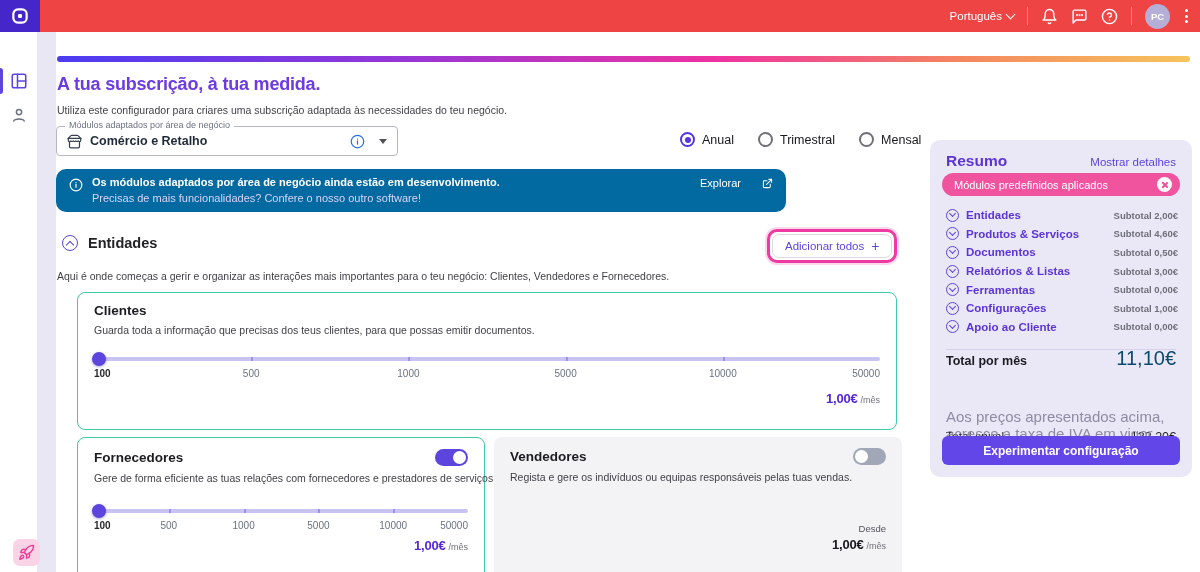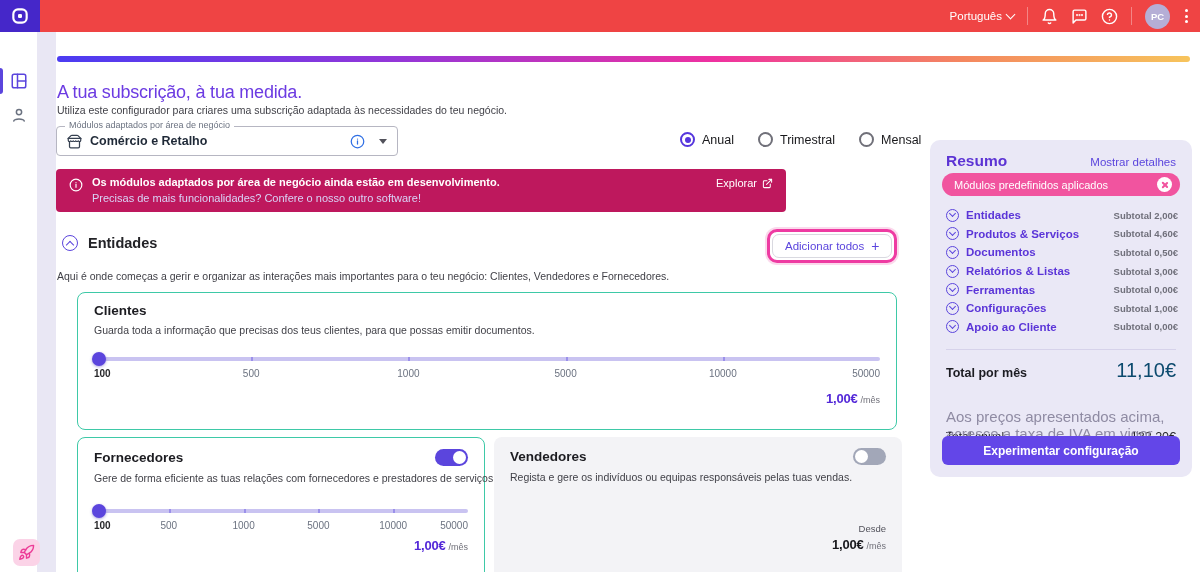--- a/index.html
+++ b/index.html
@@ -30,44 +30,44 @@
   .side-item svg { width:18px; height:18px; }
   .side-item.active { color:#5b45dd; }
   .side-item.idle { color:#6b7280; }
   .rocket-btn { position:absolute; left:13px; top:507px; width:27px; height:27px; border-radius:7px; background:#fbd3e7; display:flex; align-items:center; justify-content:center; cursor:pointer; }
   .rocket-btn svg { width:17px; height:17px; color:#ec3c97; }
 
   
   .main { position:absolute; left:56px; top:32px; width:1144px; height:540px; background:#fff; }
   .grad-bar { position:absolute; left:1px; top:24px; width:1133px; height:6px; border-radius:3px;
     background:linear-gradient(90deg,#4b3cf2 0%,#9436d8 30%,#ef31a0 58%,#f4875f 80%,#f7c45c 100%); }
-  .h1 { position:absolute; left:1px; top:42px; font-size:18px; font-weight:normal; color:#6c3be2; letter-spacing:-.2px;margin-top:8px; }
+  .h1 { position:absolute; left:1px; top:42px; font-size:18px; font-weight:bold; color:#6c3be2; letter-spacing:-.2px; }
   .subtitle { position:absolute; left:1px; top:72px; font-size:10.5px; color:#3f3f46; }
 
   
   .select-field { position:absolute; left:0; top:94px; width:342px; height:30px; border:1px solid #b6b6c2; border-radius:4px; background:#fff; display:flex; align-items:center; padding:0 10px; gap:8px; cursor:pointer; }
   .select-field .flabel { position:absolute; left:8px; top:-7px; background:#fff; padding:0 4px; font-size:9px; color:#6b7280; }
   .select-field .sval { font-size:12.5px; font-weight:bold; color:#1f2937; flex:1; }
   .store-ic { width:15px; height:15px; color:#374151; flex:none; }
   .info-blue { width:15px; height:15px; color:#2f6fe4; flex:none; }
   .caret { width:0; height:0; border-left:4px solid transparent; border-right:4px solid transparent; border-top:5px solid #52525b; margin-left:6px; }
 
   
   .radios { position:absolute; left:624px; top:100px; display:flex; gap:24px; align-items:center; }
   .radio { display:flex; align-items:center; gap:7px; font-size:12.5px; color:#18181b; cursor:pointer; }
   .rb { width:15px; height:15px; border-radius:50%; border:2px solid #707079; position:relative; background:#fff; }
   .rb.on { border-color:#5536dd; }
   .rb.on::after { content:""; position:absolute; left:2.5px; top:2.5px; width:6px; height:6px; border-radius:50%; background:#5536dd; }
 
   
-  .banner { position:absolute; left:0; top:137px; width:730px; height:43px; background:#be185d; border-radius:4px; color:#fff; }
+  .banner { position:absolute; left:0; top:137px; width:730px; height:43px; background:#0369a1; border-radius:10px; color:#fff; }
   .banner .b-info { position:absolute; left:13px; top:9px; width:14px; height:14px; color:#fff; }
   .banner .b1 { position:absolute; left:36px; top:7px; font-size:11px; font-weight:bold; }
   .banner .b2 { position:absolute; left:36px; top:23px; font-size:11px; color:#d9d4f8; }
-  .banner .b-action { position:absolute; right:13px; top:8px; display:flex; align-items:center; gap:5px; font-size:11px; color:#fff; cursor:pointer; }
+  .banner .b-action { position:absolute; right:13px; top:8px; display:flex; align-items:center; gap:21px; font-size:11px; color:#fff; cursor:pointer; }
   .banner .b-action svg { width:11px; height:11px; }
 
   
   .circ { display:inline-block; width:14px; height:14px; border:1.5px solid #5b45dd; border-radius:50%; position:relative; flex:none; }
   .circ::after { content:""; position:absolute; width:4.5px; height:4.5px; border-right:1.5px solid #5b45dd; border-bottom:1.5px solid #5b45dd; }
   .circ.up::after   { left:3.5px; top:4.5px; transform:rotate(-135deg); }
   .circ.down::after { left:3.5px; top:2.0px; transform:rotate(45deg); }
   .sec-head { position:absolute; left:6px; top:203px; display:flex; align-items:center; gap:10px; }
   .sec-head .circ { width:16px; height:16px; cursor:pointer; }
   .sec-head .circ.up::after { left:4px; top:5.5px; width:5px; height:5px; }
@@ -123,21 +123,21 @@
   .badge-x::before { transform:rotate(45deg); } .badge-x::after { transform:rotate(-45deg); }
   .sum-items { position:absolute; left:16px; right:14px; top:66px; }
   .sum-item { height:18.6px; display:flex; align-items:center; justify-content:space-between; cursor:pointer; }
   .sum-left { display:flex; align-items:center; gap:7px; }
   .sum-item .circ { width:13px; height:13px; }
   .sum-item .circ::after { left:3px; top:1.5px; width:4px; height:4px; }
   .sum-label { font-size:11.5px; font-weight:bold; color:#5b35d8; }
   .sum-sub { font-size:9.5px; font-weight:bold; color:#6f6f7a; }
   .sum-divider { position:absolute; left:16px; right:16px; top:209px; height:1px; background:#d6d2ea; }
   .sum-row { position:absolute; left:16px; right:16px; display:flex; justify-content:space-between; align-items:baseline; }
-  .row-month { top:219px; } .row-month .lbl { font-size:12.5px; font-weight:bold; color:#1c1c22; } .row-month .val { font-size:20px; color:#0c4a6e; }
+  .row-month { top:207px; } .row-month .lbl { font-size:12.5px; font-weight:bold; color:#1c1c22; } .row-month .val { font-size:20px; color:#0c4a6e; }
   .row-year { top:246px; } .row-year .lbl { font-size:12px; color:#26262b; } .row-year .val { font-size:12.5px; color:#26262b;margin-top:44px; }
   .vat-note { position:absolute; left:16px; right:12px; top:268px; font-size:15px; color:#8f8ba3; }
   .cta { position:absolute; left:12px; top:296px; width:238px; height:29px; border:none; border-radius:6px; background:#6346e8; color:#fff; font-size:12px; font-weight:bold; font-family:inherit; cursor:pointer; }
 </style>
 </head>
 <body>
 
 <div class="app">
 
   <header class="topbar">

